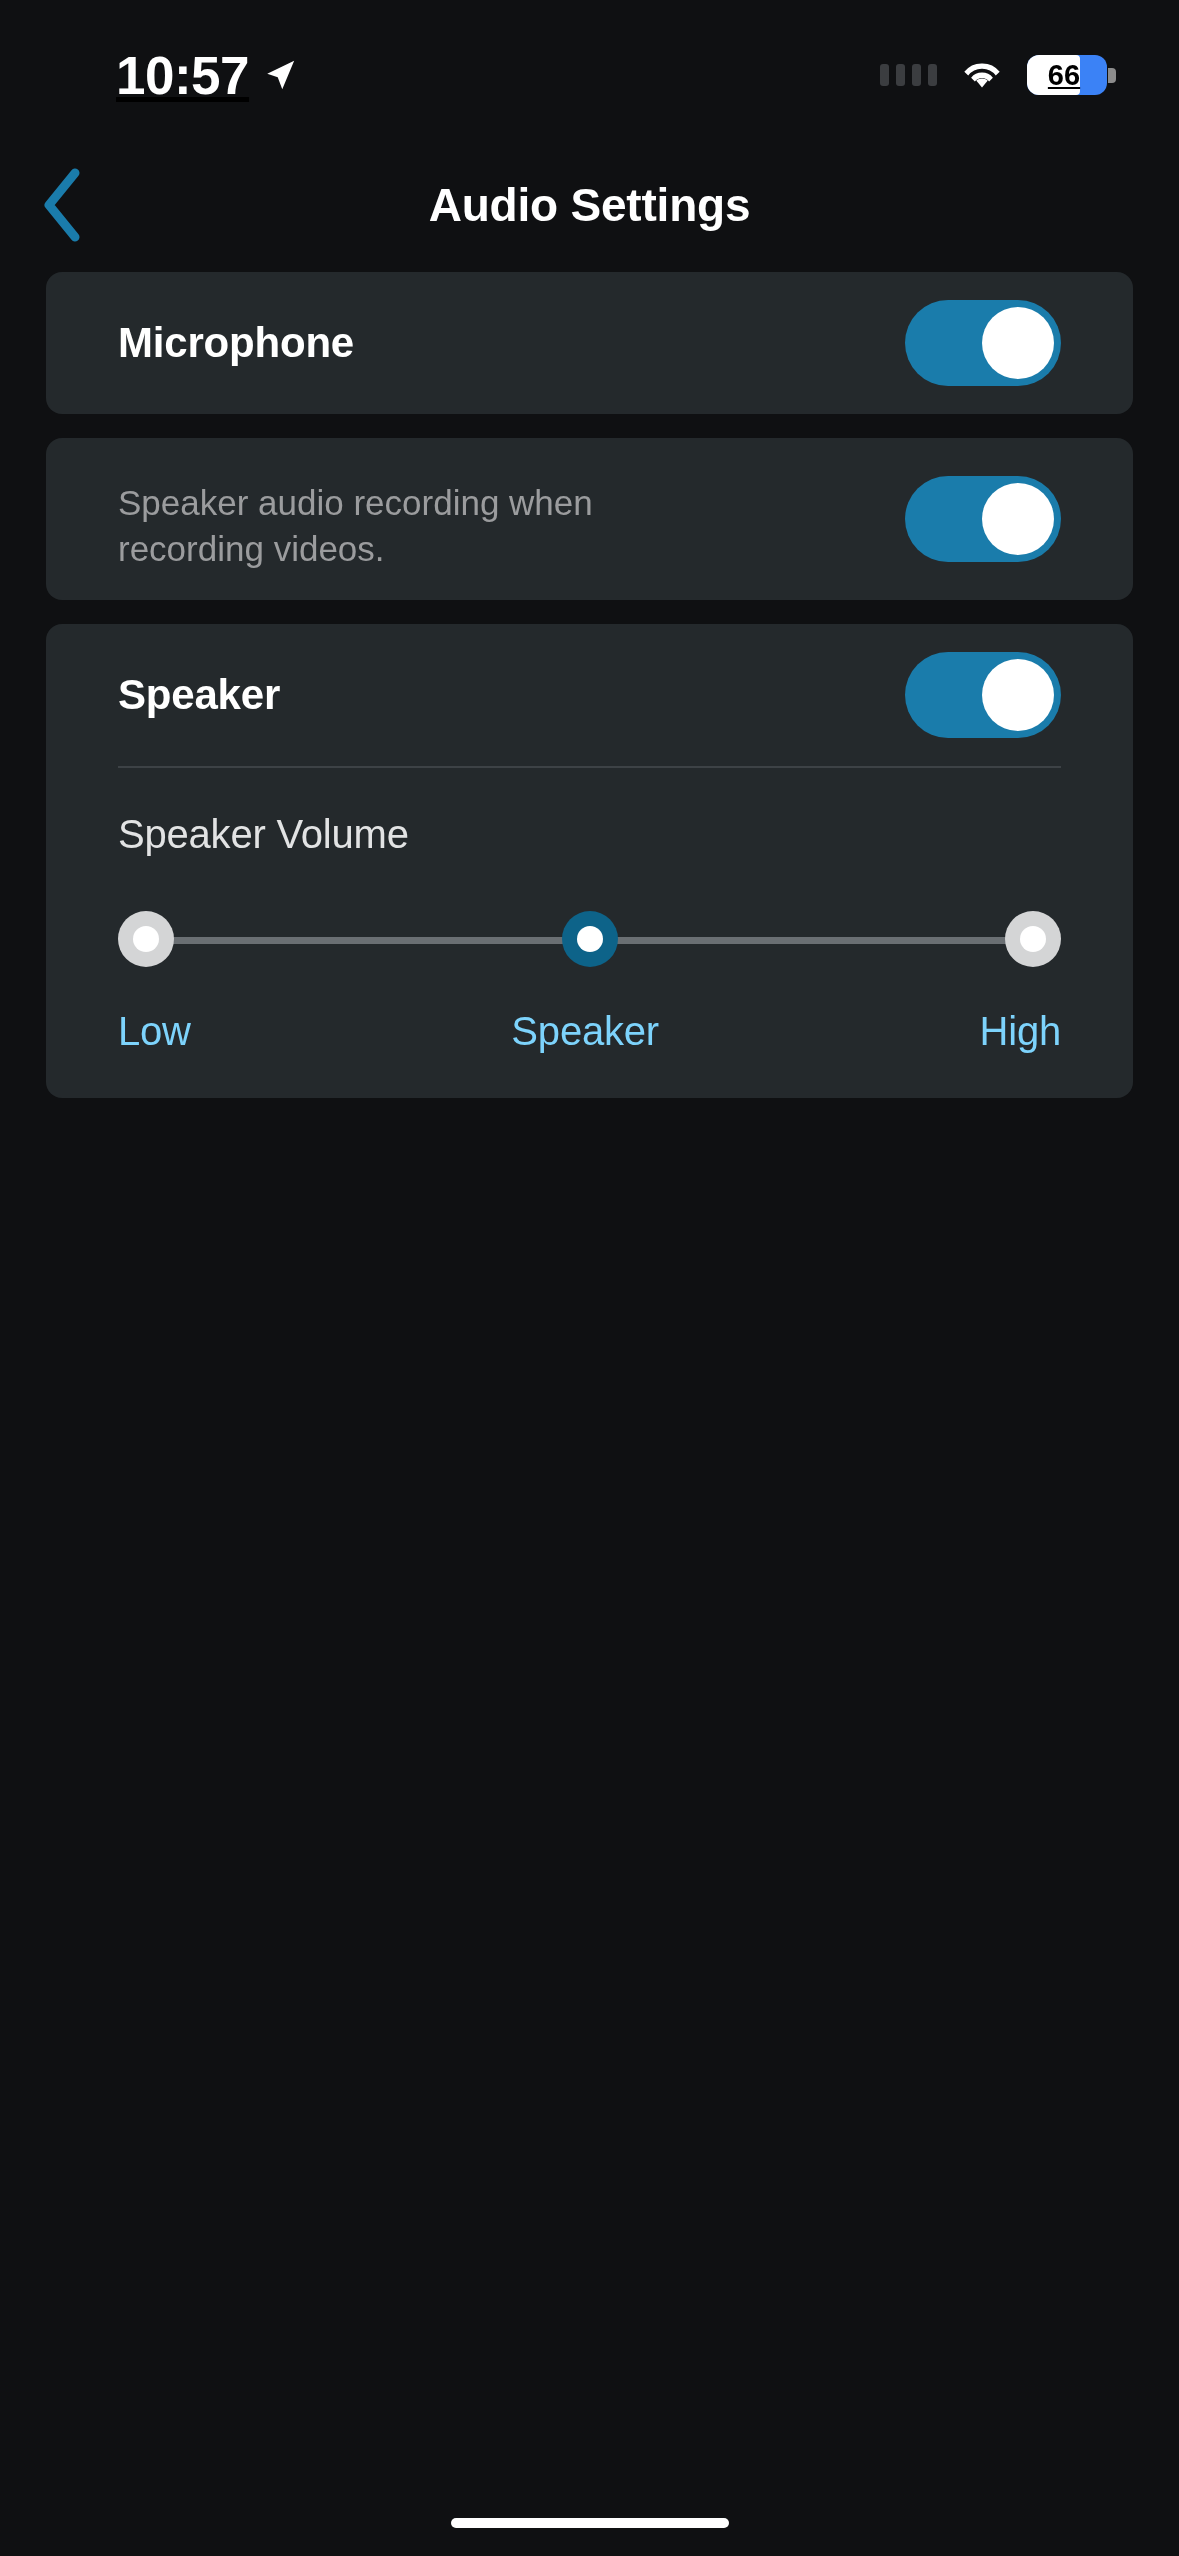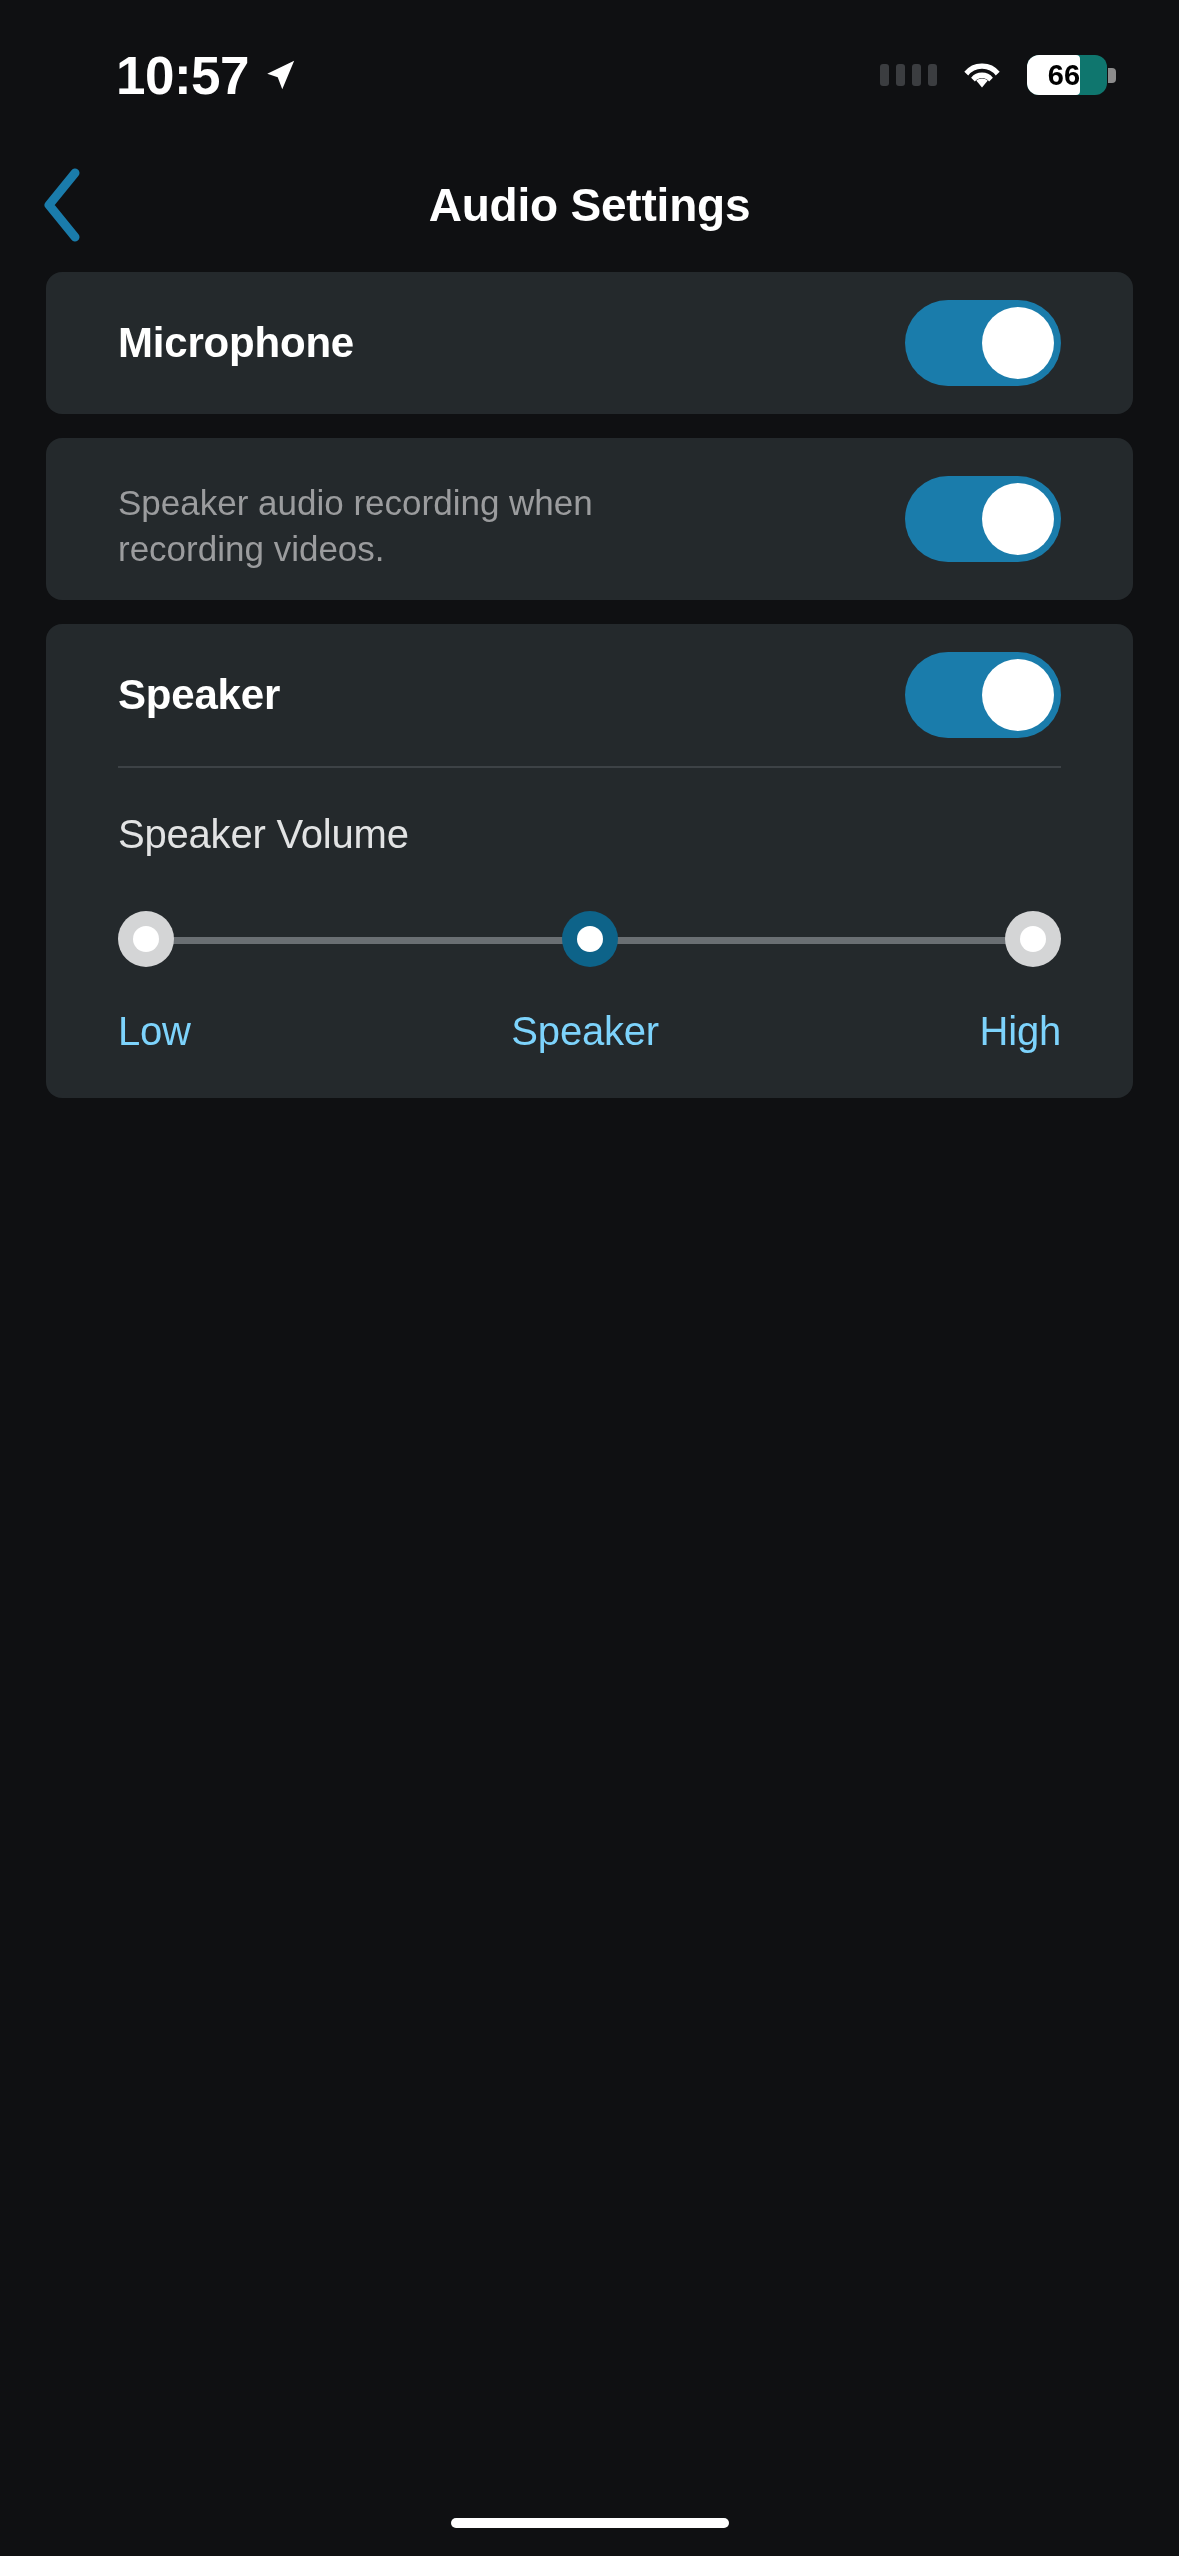--- a/index.html
+++ b/index.html
@@ -9,31 +9,32 @@
     font-family:"Liberation Sans", sans-serif;
     overflow:hidden;
   }
   body { position:relative; }
 
   
   .statusbar{
     position:absolute; top:0; left:0; width:1179px; height:150px;
     display:flex; align-items:center; justify-content:space-between;
     padding:0 72px 0 116px;
+    text-decoration:underline;
   }
   .sb-left{ display:flex; align-items:center; gap:14px; }
   .sb-time{ color:#ffffff; font-size:53px; font-weight:600; letter-spacing:-0.5px; line-height:1; }
   .loc-arrow{ width:34px; height:34px; display:block; }
   .sb-right{ display:flex; align-items:center; gap:24px; }
   .dots{ display:flex; align-items:center; gap:7px; }
   .dots i{ display:block; width:9px; height:22px; border-radius:3px; background:#3b3d40; }
   .wifi{ width:42px; height:34px; display:block; }
   .battery{
     position:relative; width:80px; height:40px; border-radius:12px;
-    background:#0f766e; display:flex; align-items:center;
+    background:#3b82f6; display:flex; align-items:center;
   }
   .battery .fill{
     position:absolute; left:0; top:0; height:40px; width:53px;
     border-radius:12px 4px 4px 12px; background:#ffffff;
   }
   .battery .num{
     position:relative; z-index:2; width:100%; text-align:center;
     color:#000; font-size:29px; font-weight:700; line-height:40px;
     padding-right:6px;
   }

